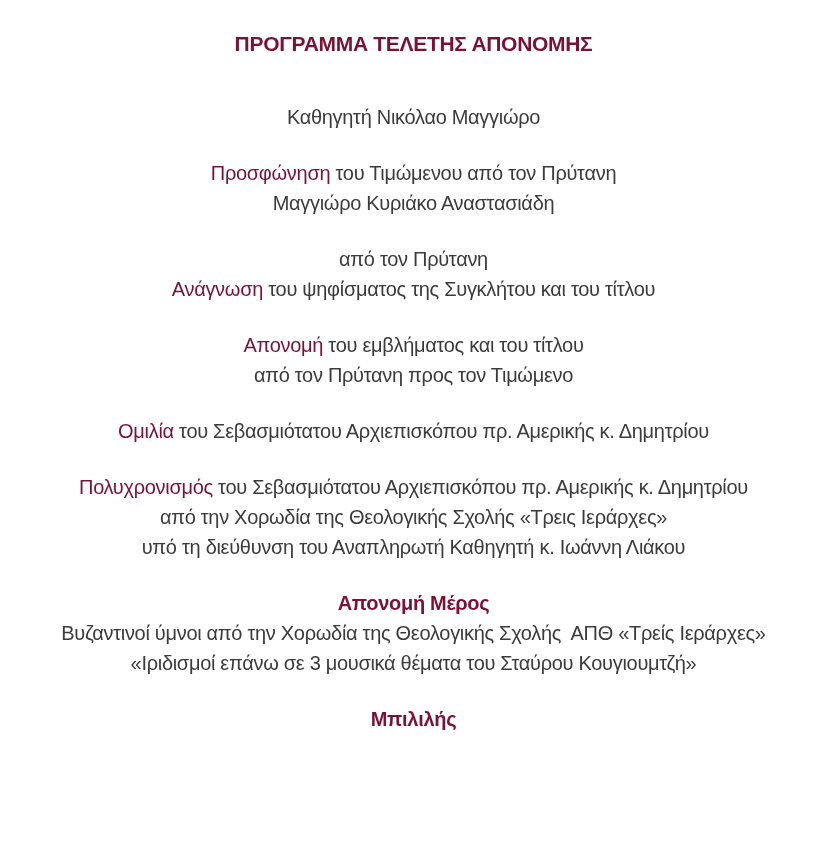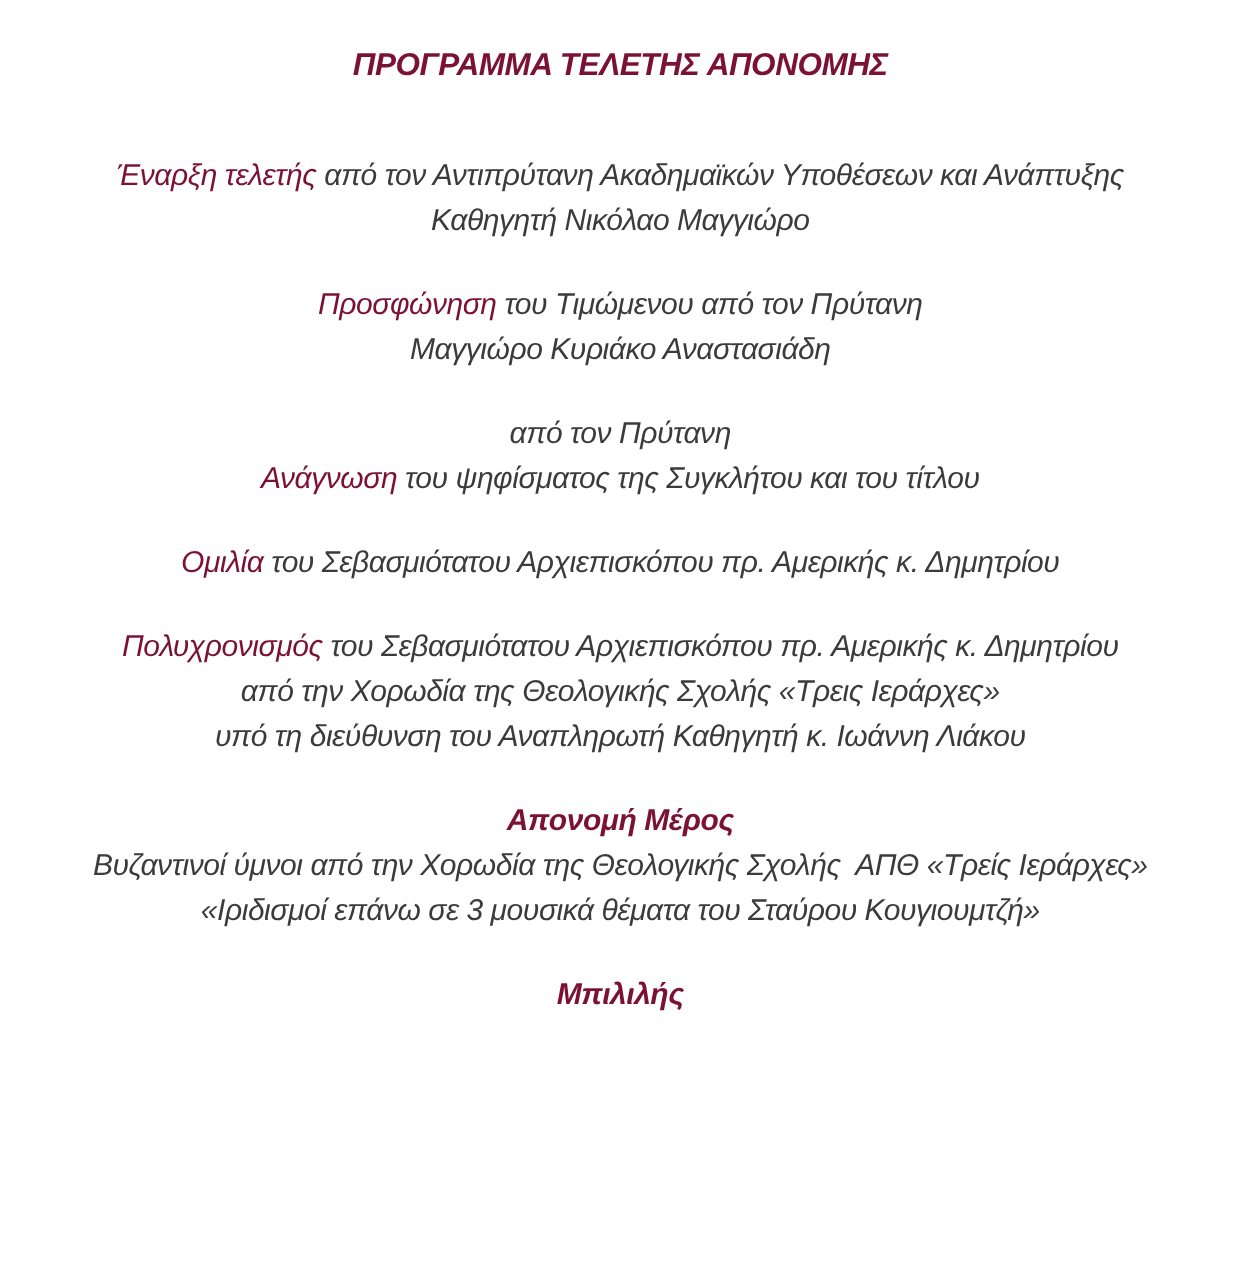--- a/index.html
+++ b/index.html
@@ -13,21 +13,20 @@
     overflow: hidden;
     font-family: "Liberation Sans", "DejaVu Sans", sans-serif;
     font-size: 20px;
     line-height: 30px;
     color: var(--body-color, #3b3b3b);
     letter-spacing: -0.3px;
   }
   .doc {
     width: 827px;
     text-align: center;
-    font-style: italic;
   }
   .title {
     margin-top: 32px;
     font-size: 21px;
     line-height: 24px;
     font-weight: bold;
     color: var(--accent-color, #7b1233);
   }
   .first-item {
     margin-top: 46px;
@@ -48,34 +47,37 @@
   }
 </style>
 </head>
 <body style="--accent-color: #7b1233; --body-color: #3b3b3b; background: rgb(255, 255, 255);">
 
 <div class="doc">
 
   <div class="title">ΠΡΟΓΡΑΜΜΑ ΤΕΛΕΤΗΣ ΑΠΟΝΟΜΗΣ</div>
 
   <div class="para first-item">
-    <div class="line"><span class="lead">Έναρξη τελετής</span> <span>από τον Αντιπρύτανη Ακαδημαϊκών Υποθέσεων και Ανάπτυξης</span></div>
     <div class="line">Καθηγητή Νικόλαο Μαγγιώρο</div>
   </div>
 
   <div class="para">
     <div class="line"><span class="lead">Προσφώνηση</span> <span>του Τιμώμενου από τον Πρύτανη</span></div>
     <div class="line">Μαγγιώρο Κυριάκο Αναστασιάδη</div>
   </div>
 
   <div class="para">
     <div class="line">από τον Πρύτανη</div>
     <div class="line"><span class="lead">Ανάγνωση</span> <span>του ψηφίσματος της Συγκλήτου και του τίτλου</span></div>
   </div>
 
+  <div class="para">
+    <div class="line"><span class="lead">Απονομή</span> <span>του εμβλήματος και του τίτλου</span></div>
+    <div class="line">από τον Πρύτανη προς τον Τιμώμενο</div>
+  </div>
 
   <div class="para">
     <div class="line"><span class="lead">Ομιλία</span> <span>του Σεβασμιότατου Αρχιεπισκόπου πρ. Αμερικής κ. Δημητρίου</span></div>
   </div>
 
   <div class="para">
     <div class="line"><span class="lead">Πολυχρονισμός</span> <span>του Σεβασμιότατου Αρχιεπισκόπου πρ. Αμερικής κ. Δημητρίου</span></div>
     <div class="line">από την Χορωδία της Θεολογικής Σχολής «Τρεις Ιεράρχες»</div>
     <div class="line">υπό τη διεύθυνση του Αναπληρωτή Καθηγητή κ. Ιωάννη Λιάκου</div>
   </div>

